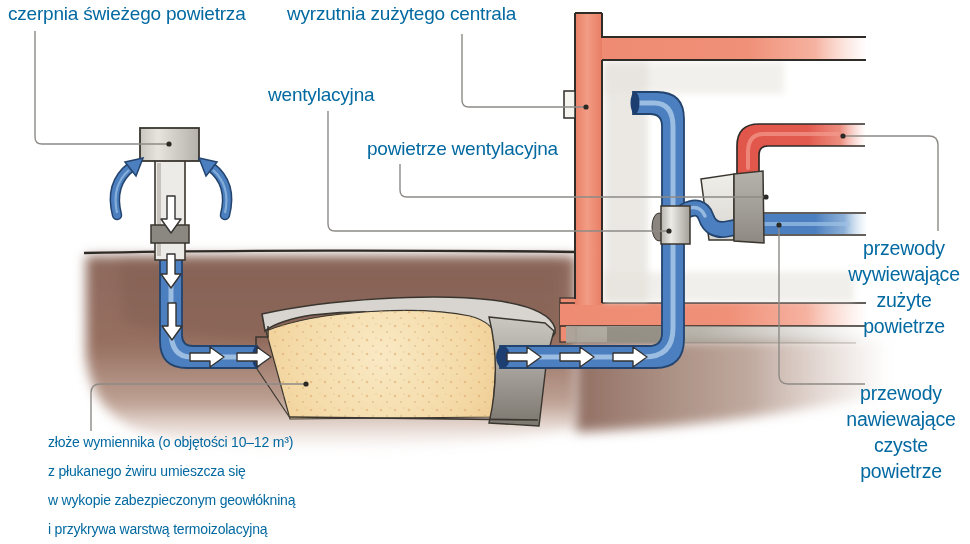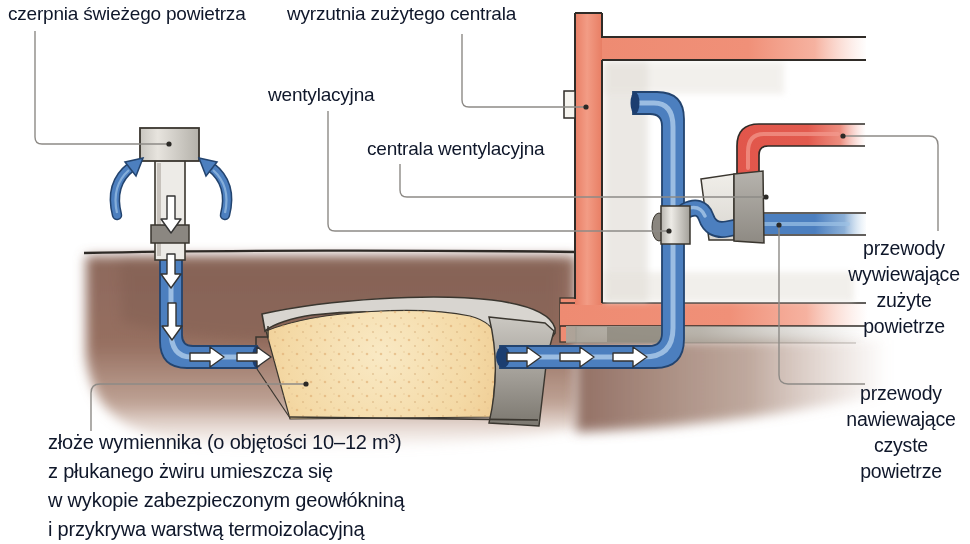--- a/index.html
+++ b/index.html
@@ -2,28 +2,28 @@
 <html><head>
 <meta charset="utf-8">
 <style>
   html,body{margin:0;padding:0;background:#ffffff;}
   .stage{
     position:relative;width:970px;height:544px;background:#ffffff;
     font-family:"Liberation Sans", sans-serif;overflow:hidden;
   }
   .stage svg{position:absolute;left:0;top:0;}
   .lbl{
-    position:absolute;color:#0f172a;font-size:19px;letter-spacing:-0.2px;
+    position:absolute;color:#0369a1;font-size:19px;letter-spacing:-0.2px;
     white-space:nowrap;line-height:22px;
   }
   .lbl-right{
     white-space:normal;text-align:center;width:122px;line-height:26px;font-size:19.5px;
   }
   .lbl-note{
-    white-space:pre-line;font-size:20px;line-height:29px;
+    white-space:pre-line;font-size:14px;line-height:29px;
   }
 </style>
 </head>
 <body>
 
 <div class="stage">
 
 <svg width="970" height="544" viewBox="0 0 970 544">
   <defs>
     <filter id="soft" x="-20%" y="-20%" width="140%" height="140%">
@@ -231,21 +231,21 @@
     <circle cx="306" cy="384" r="2.6"></circle>
   </g>
 </svg>
 
   <div class="lbl" style="left:8px;top:3px">czerpnia świeżego powietrza</div>
 
   <div class="lbl" style="left:287px;top:3px">wyrzutnia zużytego centrala</div>
 
   <div class="lbl" style="left:268px;top:84px">wentylacyjna</div>
 
-  <div class="lbl" style="left:367px;top:138px">centrala wentylacyjna</div>
+  <div class="lbl" style="left:367px;top:138px">powietrze wentylacyjna</div>
 
   <div class="lbl lbl-right" style="right:5px;top:235px">przewody wywiewające zużyte powietrze</div>
 
   <div class="lbl lbl-right" style="right:8px;top:380px">przewody nawiewające czyste powietrze</div>
 
   <div class="lbl lbl-note" style="left:48px;top:428px">złoże wymiennika (o objętości 10–12 m³)
 z płukanego żwiru umieszcza się
 w wykopie zabezpieczonym geowłókniną
 i przykrywa warstwą termoizolacyjną</div>
 </div>

